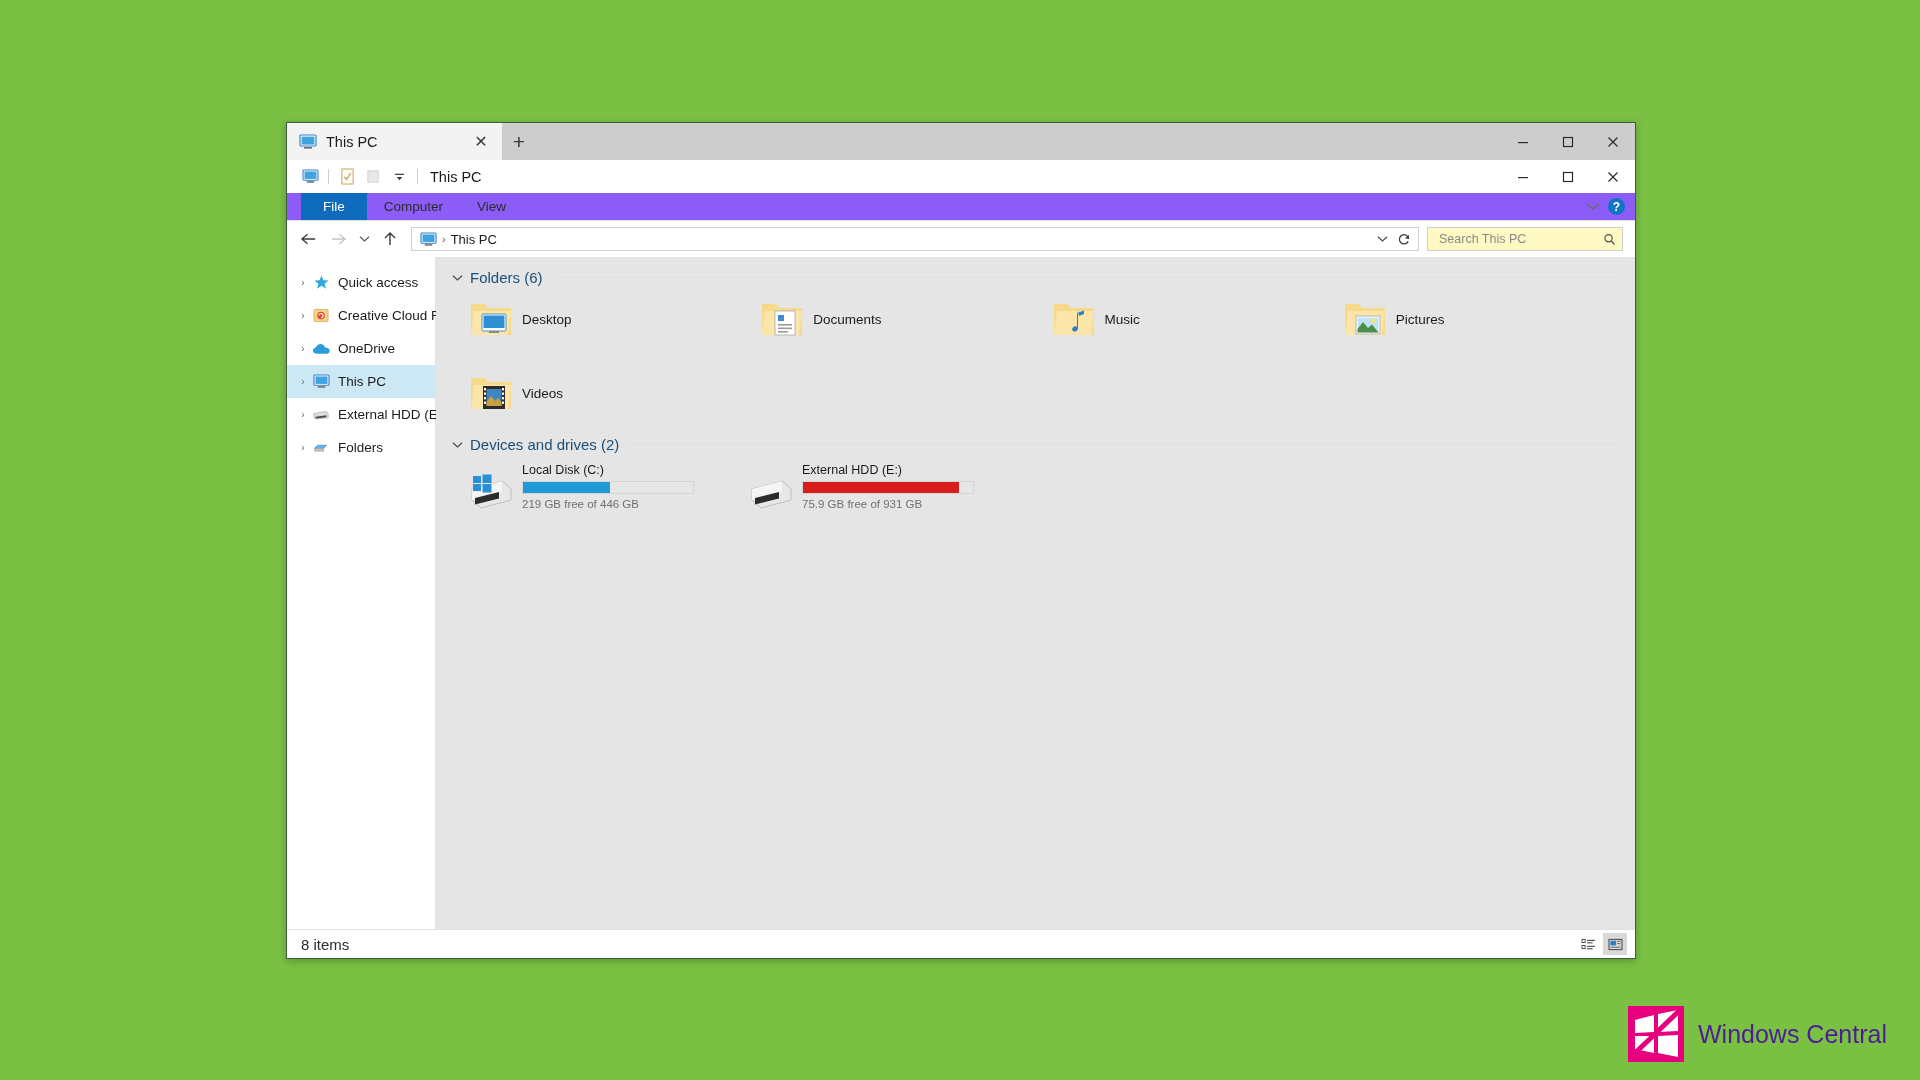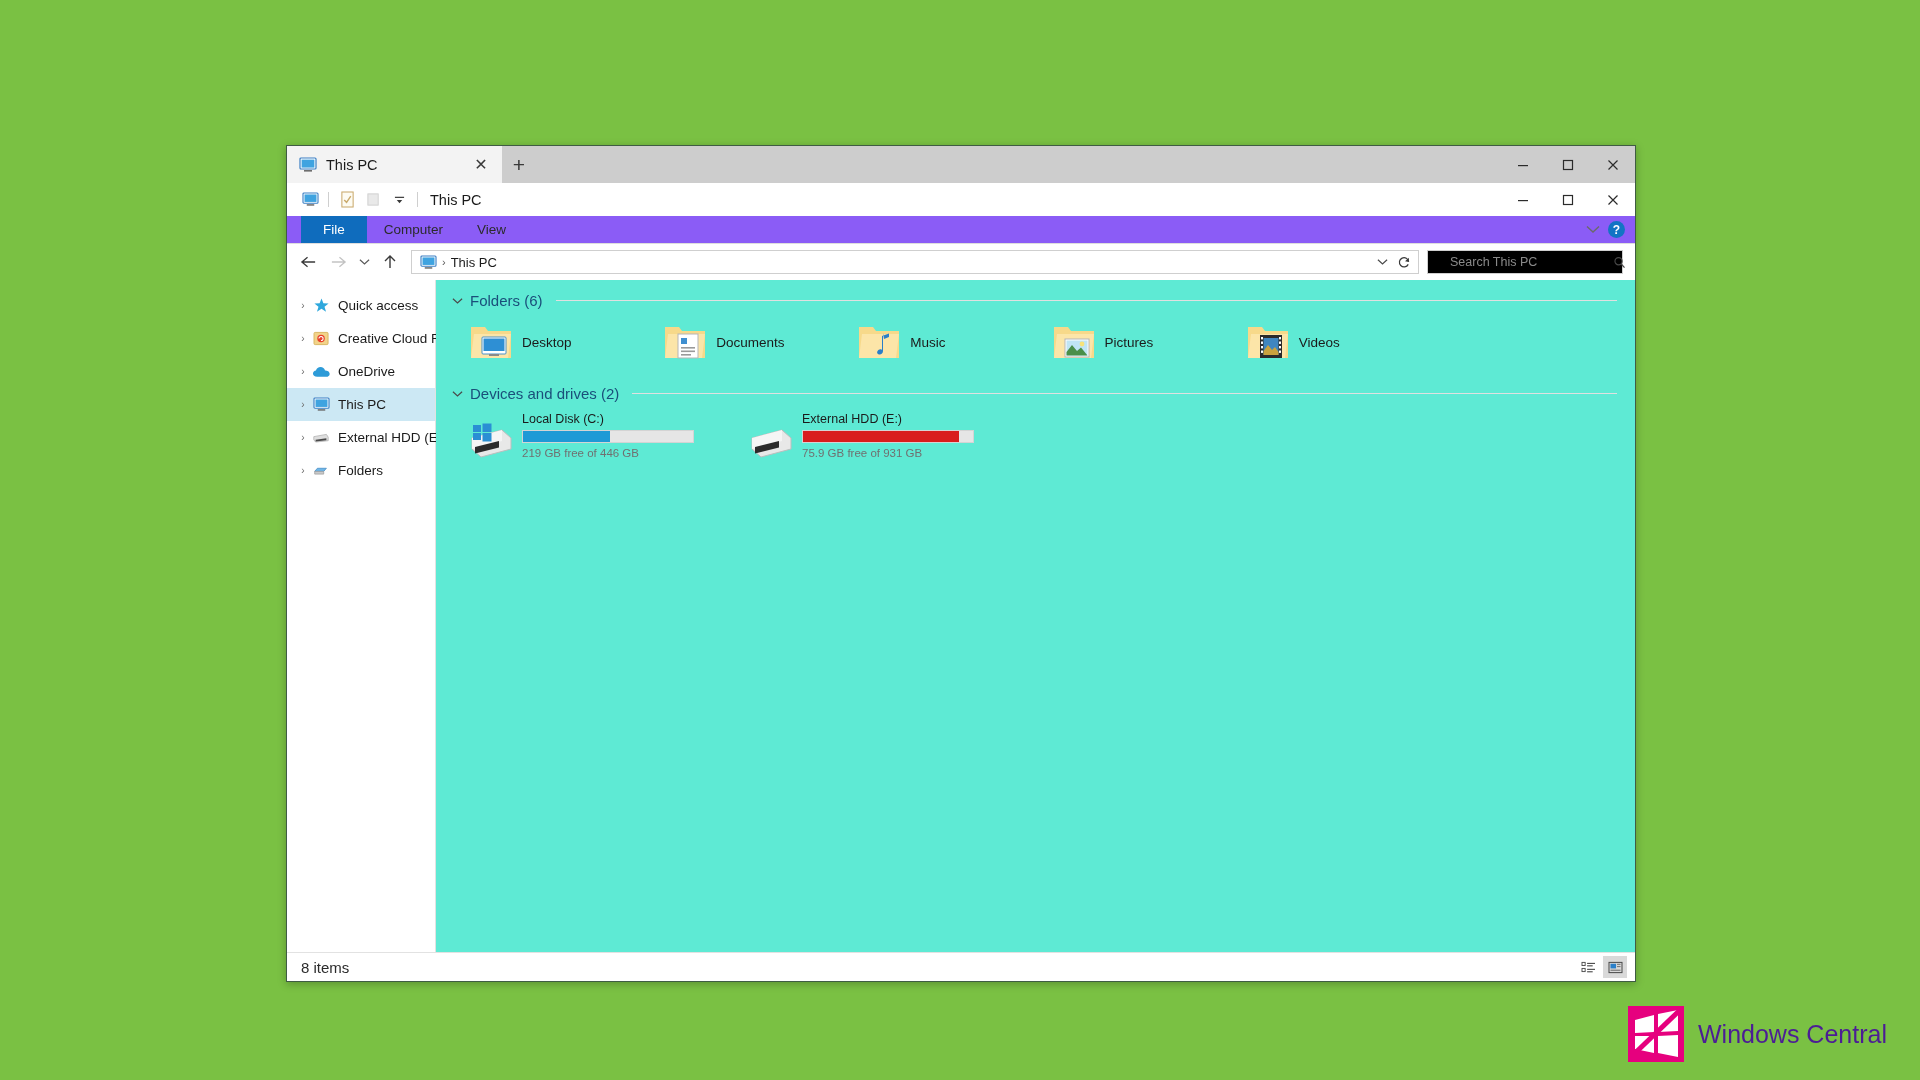--- a/index.html
+++ b/index.html
@@ -6,21 +6,21 @@
     margin: 0; padding: 0;
     width: 1920px; height: 1080px;
     overflow: hidden;
     font-family: "Liberation Sans", sans-serif;
   }
   body { background: #7ac143; position: relative; }
 
   
   #explorer-window {
     position: absolute;
-    left: 286px; top: 145px;
+    left: 286px; top: 122px;
     width: 1348px; height: 835px;
     background: #ffffff;
     border: 1px solid #3f5c43;
     box-shadow: 0 2px 8px rgba(0,0,0,0.25);
     display: flex; flex-direction: column;
   }
 
   
   #tab-strip {
     height: 37px;
@@ -147,24 +147,24 @@
   #address-crumbs .crumb-text { font-size: 13px; color: #1b1b1b; }
   #address-crumbs .crumb-sep { font-size: 11px; color: #5a5a5a; }
   #address-dropdown, #refresh-button {
     width: 22px; height: 22px;
     display: flex; align-items: center; justify-content: center;
     font-size: 12px; color: #3a3a3a;
   }
   #search-box {
     width: 196px; height: 24px;
     border: 1px solid #cfcfcf;
-    background: #000000;
+    background: #fef9c3;
     display: flex; align-items: center;
     margin-left: 8px;
-    padding: 0 6px 0 20px;
+    padding: 0 6px 0 9px;
     box-sizing: border-box;
   }
   #search-input {
     flex: 1; border: none; outline: none;
     font-size: 12.5px; color: #777;
     font-family: "Liberation Sans", sans-serif;
     background: transparent;
   }
   #search-input::placeholder { color: #8a8a8a; }
 
@@ -190,37 +190,37 @@
     width: 16px; font-size: 10px; color: #6d6d6d;
     display: flex; align-items: center; justify-content: center;
     flex: none;
   }
   .nav-icon {
     width: 20px; height: 18px; margin-right: 7px; flex: none;
     display: flex; align-items: center; justify-content: center;
   }
 
   #content {
-    flex: 1; background: #5eead4;
+    flex: 1; background: #e5e5e5;
     padding: 10px 18px 0 16px;
     overflow: hidden;
   }
   .group-header {
     display: flex; align-items: center;
     gap: 7px;
     margin-top: 2px; margin-bottom: 4px;
   }
   .group-chevron { font-size: 12px; color: #4a4a4a; }
   .group-title { font-size: 15px; color: #1a4f7a; white-space: nowrap; }
   .group-rule { flex: 1; height: 1px; background: #e0e0e0; margin-left: 6px; }
 
   .folder-grid {
     display: grid;
-    grid-template-columns: repeat(6, 1fr);
-    row-gap: 6px;
+    grid-template-columns: repeat(4, 1fr);
+    row-gap: 16px;
   }
   .folder-item {
     display: flex; align-items: center;
     height: 58px;
     padding-left: 16px;
   }
   .folder-icon { width: 46px; height: 42px; flex: none; margin-right: 8px; }
   .folder-label { font-size: 13.5px; color: #1b1b1b; }
 
   .drive-grid {

